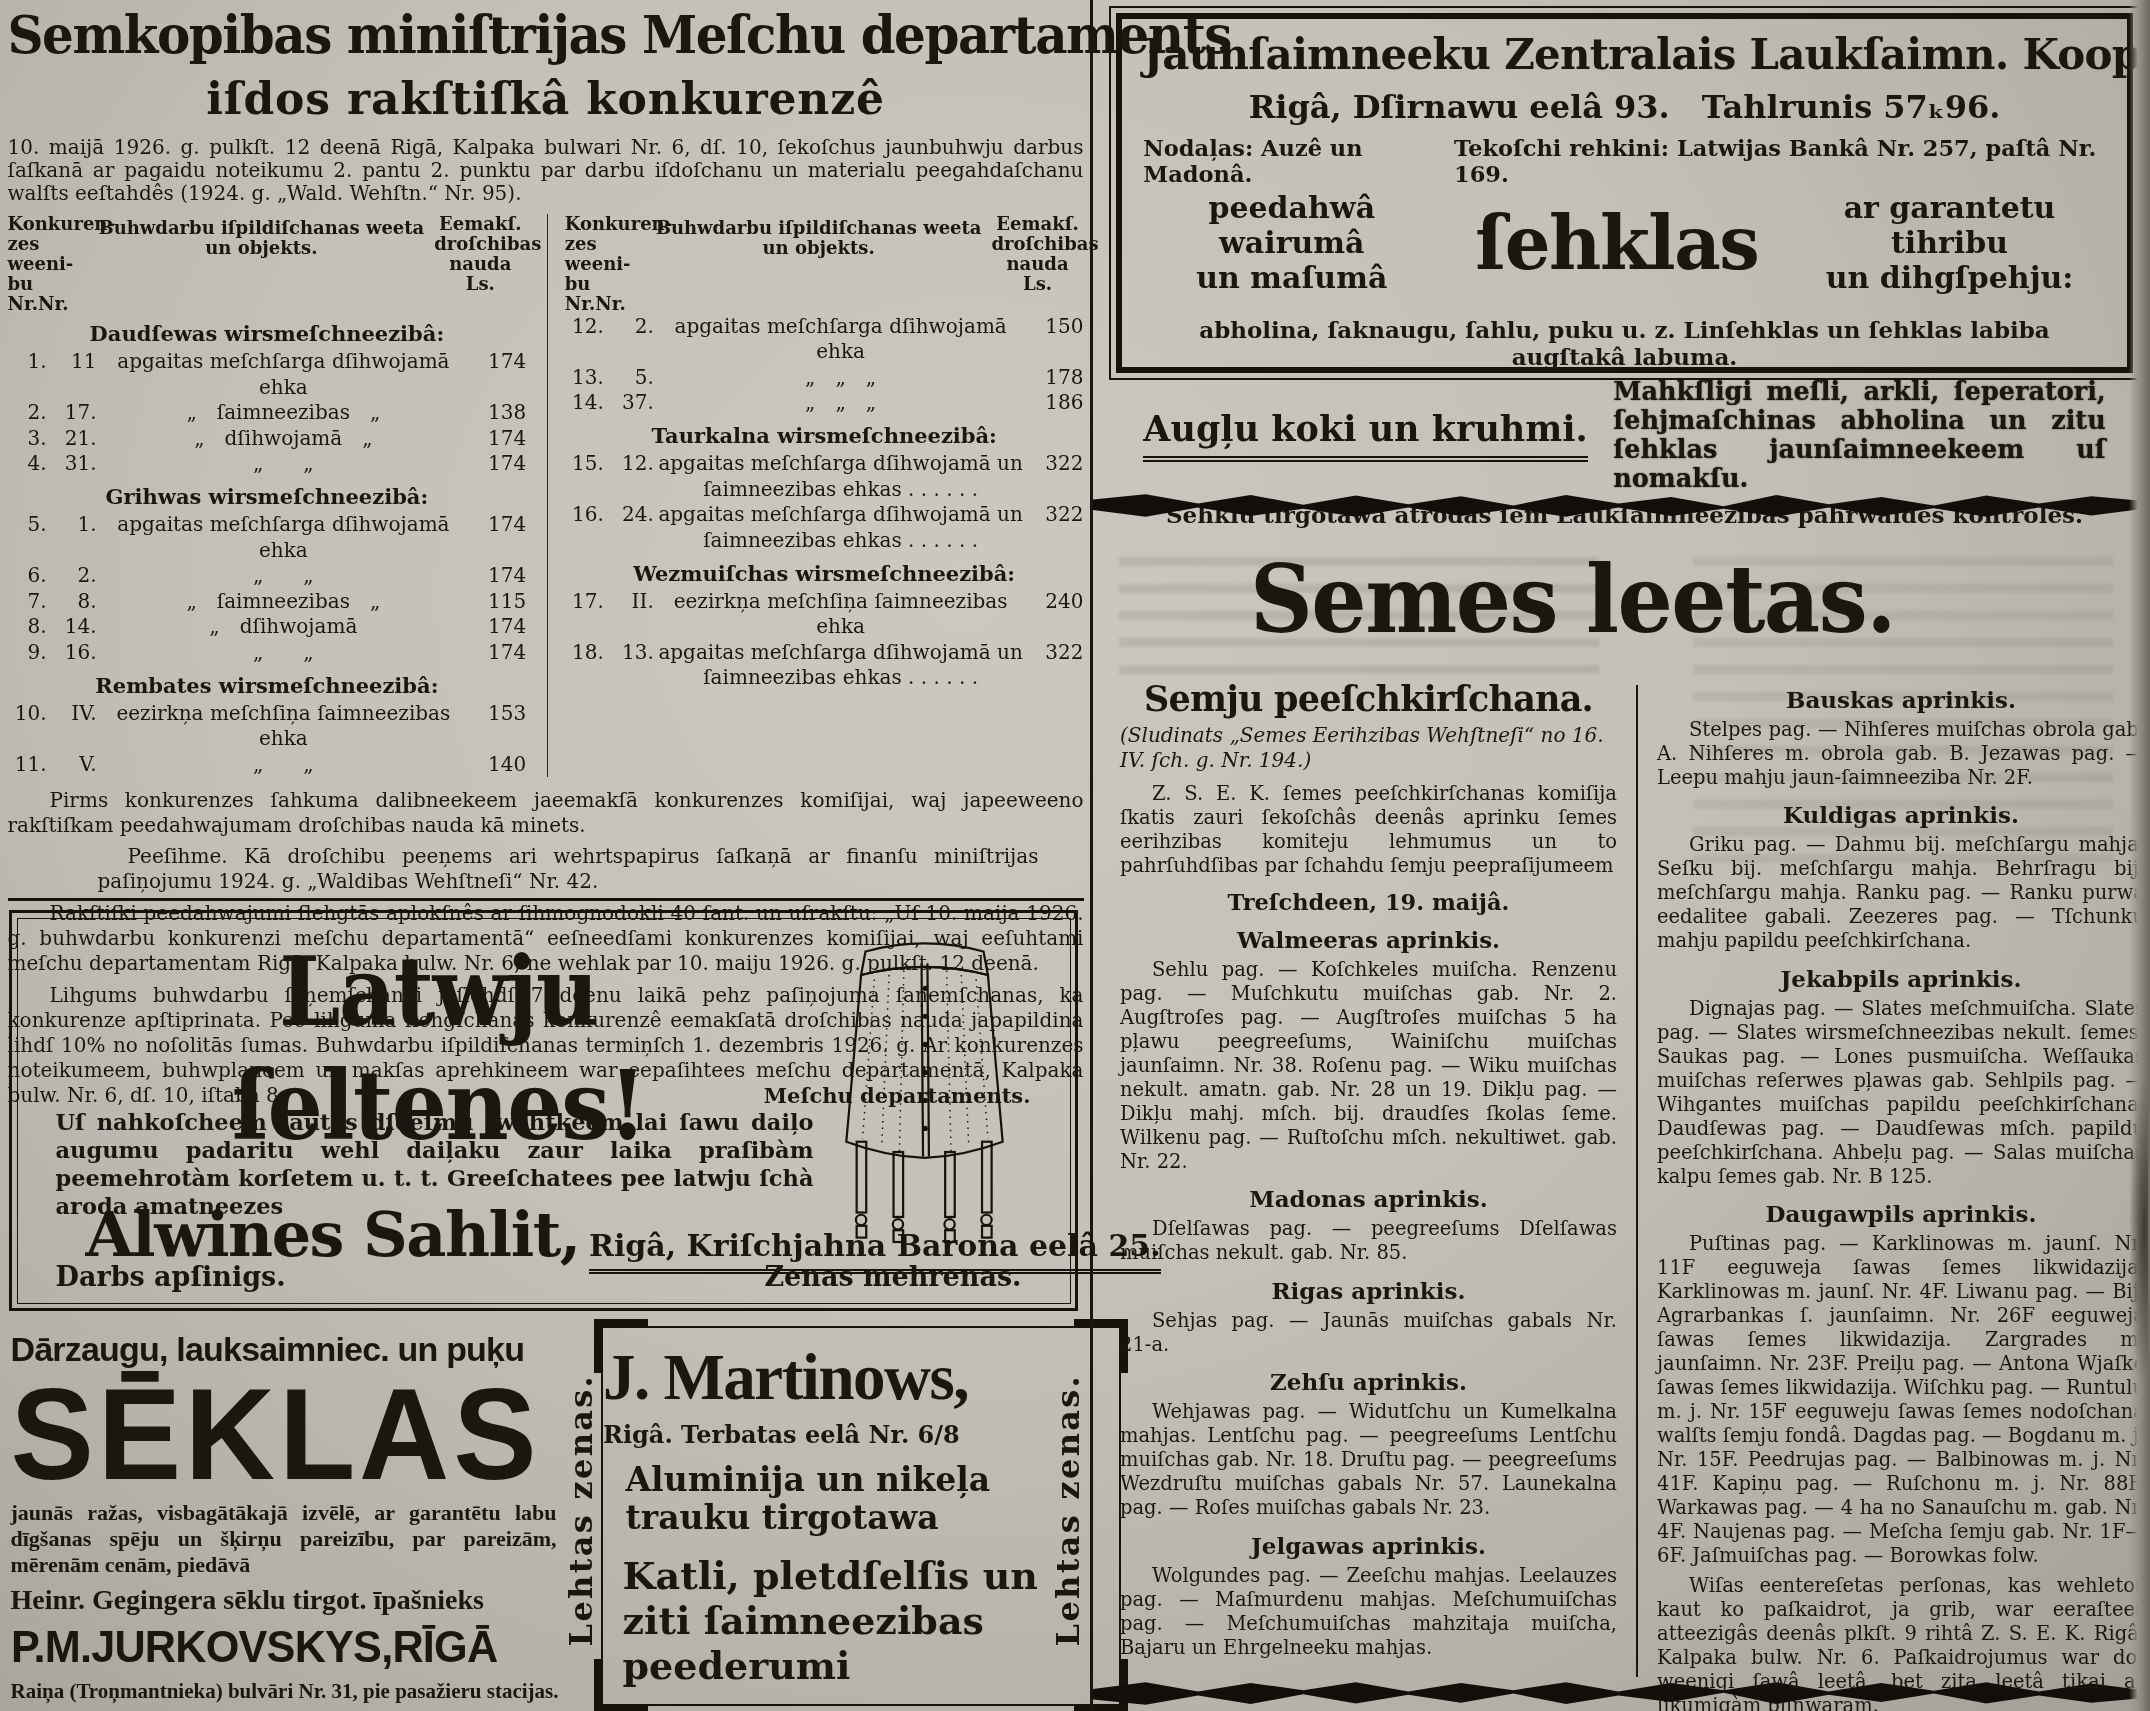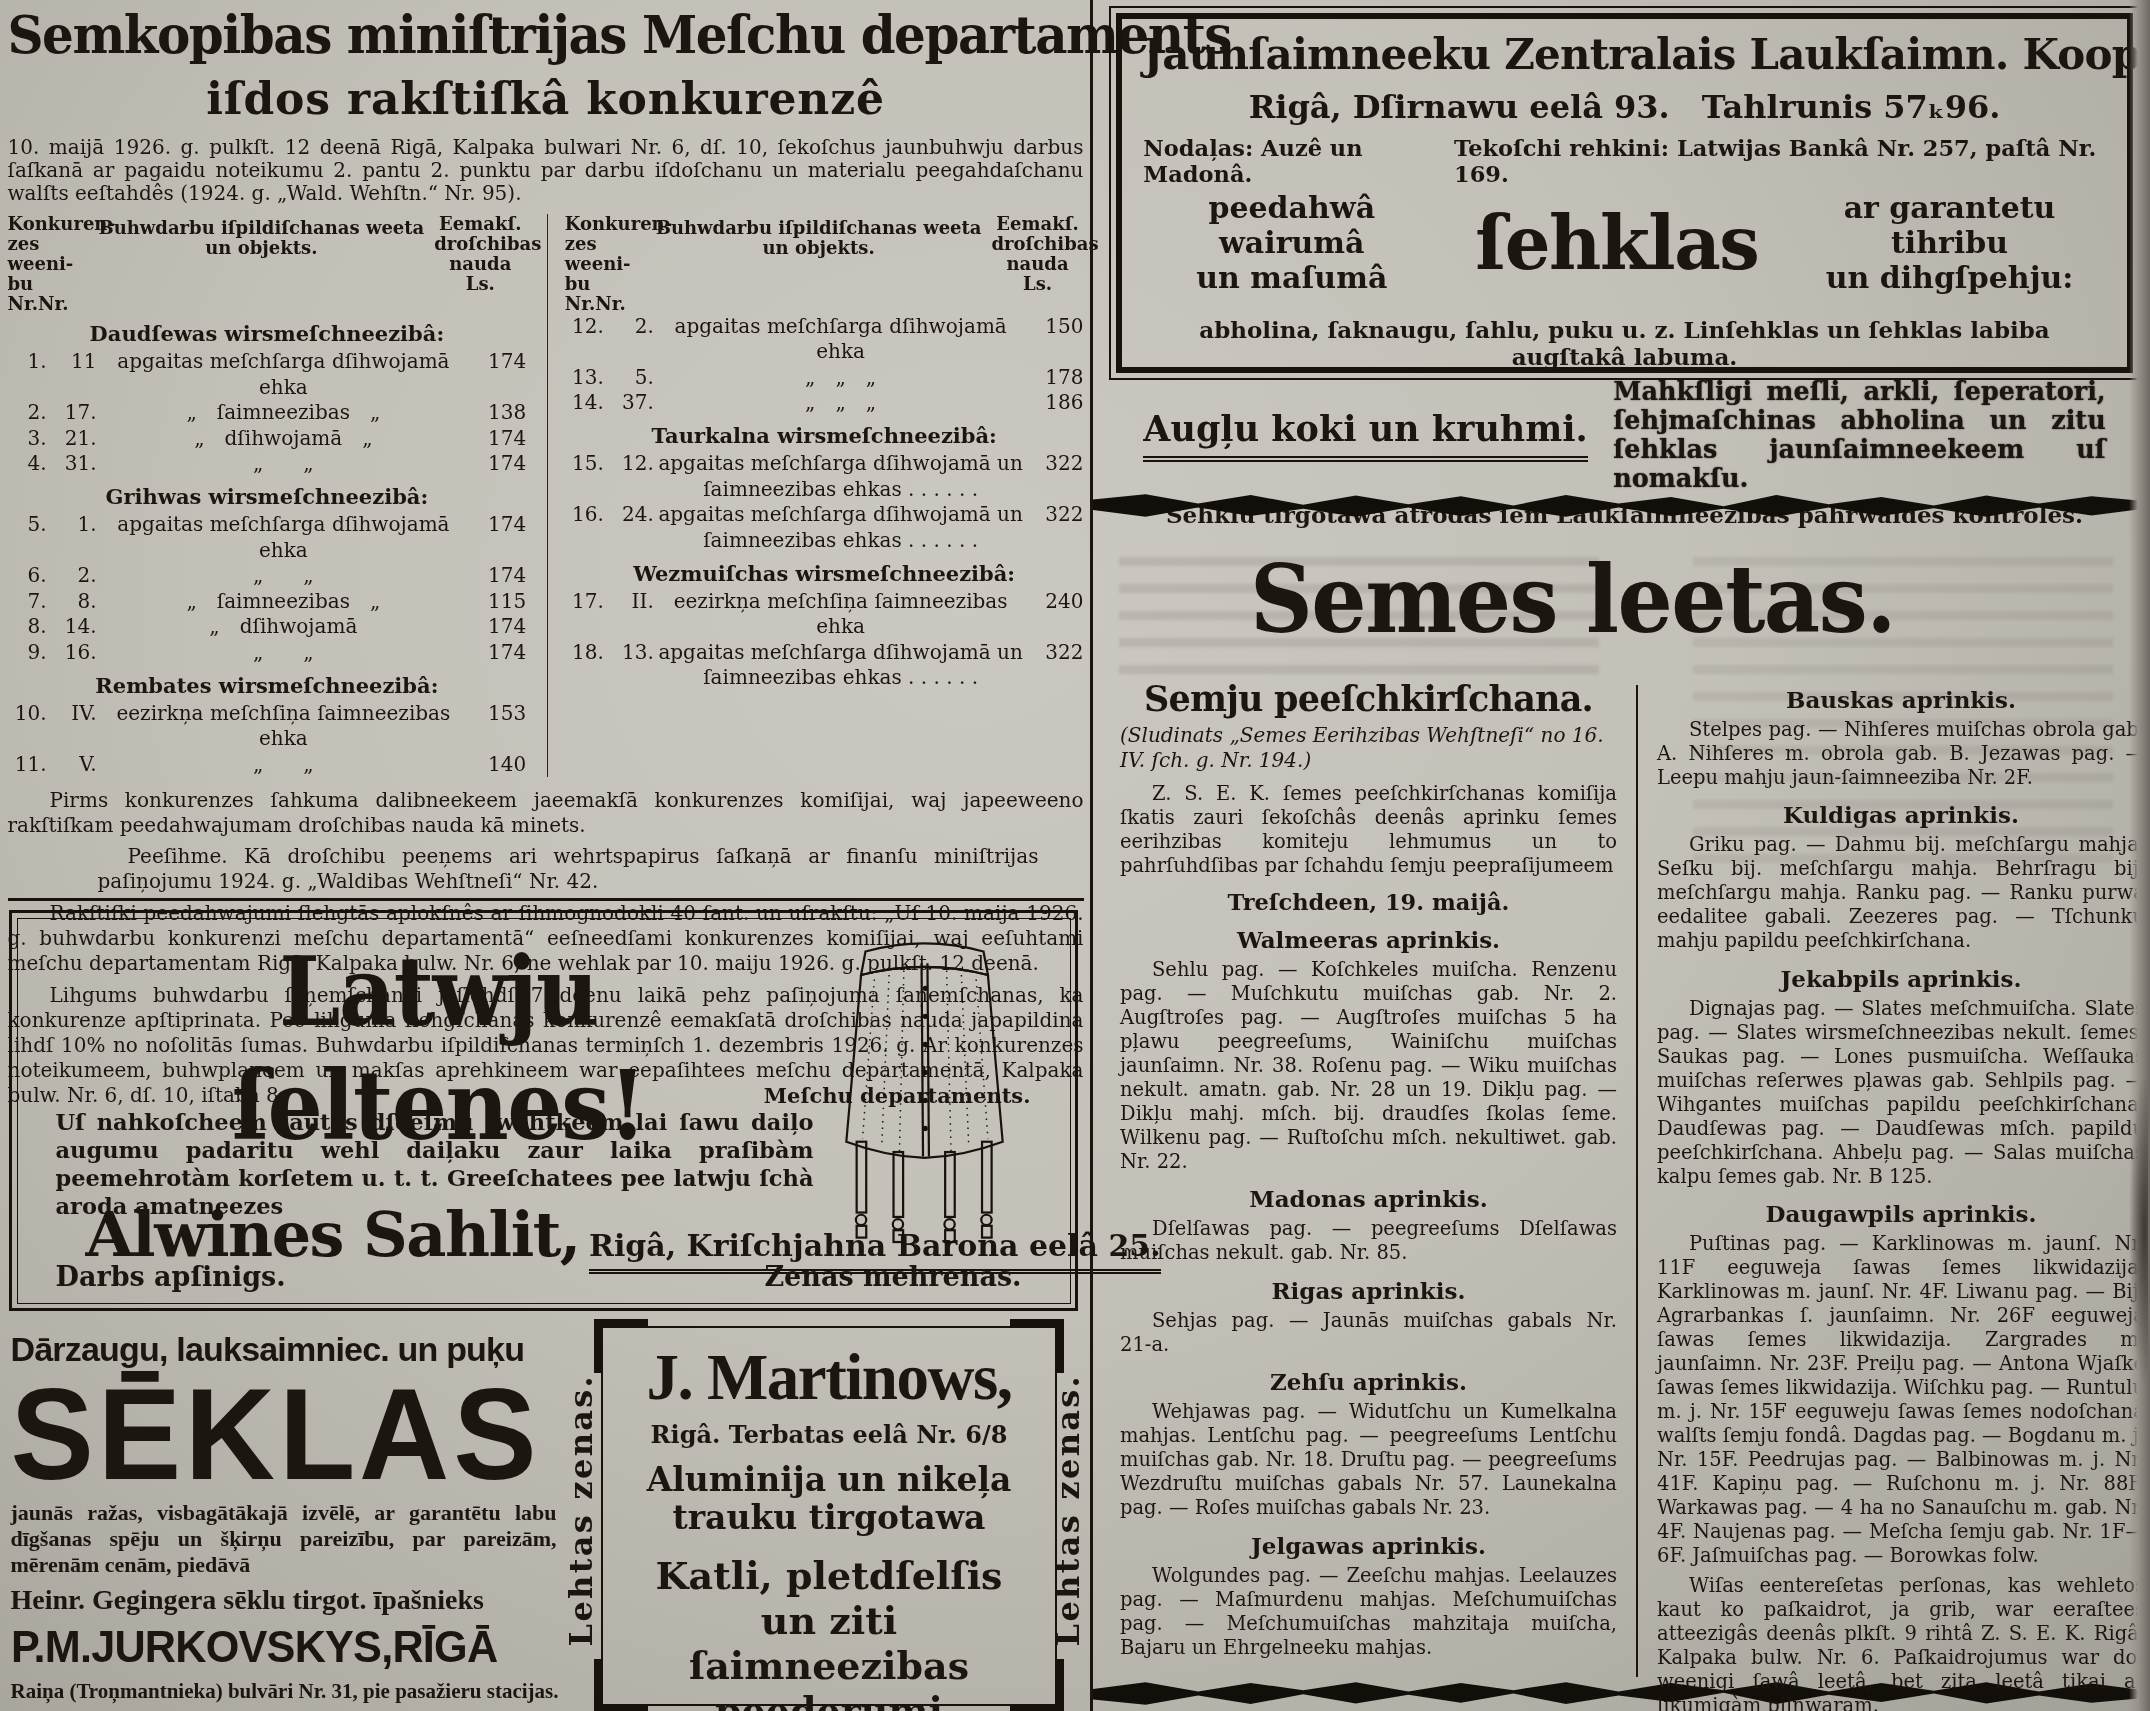--- a/index.html
+++ b/index.html
@@ -53,21 +53,21 @@
   .k-body { font-size:22px; font-weight:bold; line-height:26px; text-align:justify; margin-top:12px; }
   .k-heinr { font-size:28px; font-weight:bold; margin-top:6px; white-space:nowrap; }
   .k-jurk { font-family:"Liberation Sans", sans-serif; font-size:45px; font-weight:bold; letter-spacing:-0.8px; margin-top:4.5px; white-space:nowrap; transform:scaleX(0.96); transform-origin:left; }
   .k-addr { font-size:21px; font-weight:bold; margin-top:6px; white-space:nowrap; }
   .k-last { font-size:22px; font-weight:bold; margin-top:3px; white-space:nowrap; }
 
   .vlabel { position:absolute; writing-mode:vertical-rl; transform:rotate(180deg); font-size:32px; font-weight:bold; letter-spacing:2.3px; white-space:nowrap; }
   .vlabel.vl-left { left:562px; top:1374px; }
   .vlabel.vl-right { left:1049px; top:1374px; }
 
-  .martinows { position:absolute; left:601px; top:1326px; width:456px; height:380px; border:2.3px solid #17120c; text-align:center; }
+  .martinows { position:absolute; left:601px; top:1326px; width:520px; height:380px; border:2.3px solid #17120c; }
   .cb { position:absolute; width:54px; height:54px; border:0 solid #17120c; }
   .cb.tl { top:-9px; left:-9px; border-top-width:8.3px; border-left-width:8.3px; }
   .cb.tr { top:-9px; right:-9px; border-top-width:8.3px; border-right-width:8.3px; }
   .cb.bl { bottom:-9px; left:-9px; border-bottom-width:8.3px; border-left-width:8.3px; }
   .cb.br { bottom:-9px; right:-9px; border-bottom-width:8.3px; border-right-width:8.3px; }
   .m-name { font-size:65px; font-weight:bold; letter-spacing:-1.5px; margin-top:12px; white-space:nowrap; font-family:"Liberation Serif", serif; }
   .m-addr { font-size:24px; font-weight:bold; margin-top:4.5px; }
   .m-line1 { font-size:33px; font-weight:bold; line-height:38px; margin-top:12px; padding:0 22.5px; }
   .m-line2 { font-size:38px; font-weight:bold; line-height:45px; margin-top:16.5px; padding:0 19.5px; }
 

